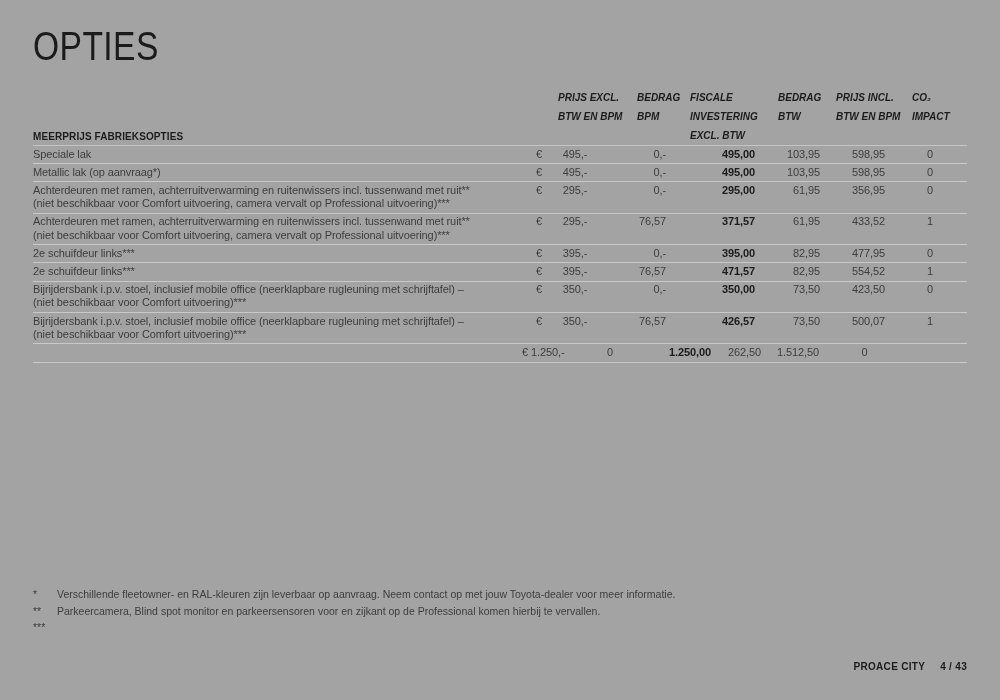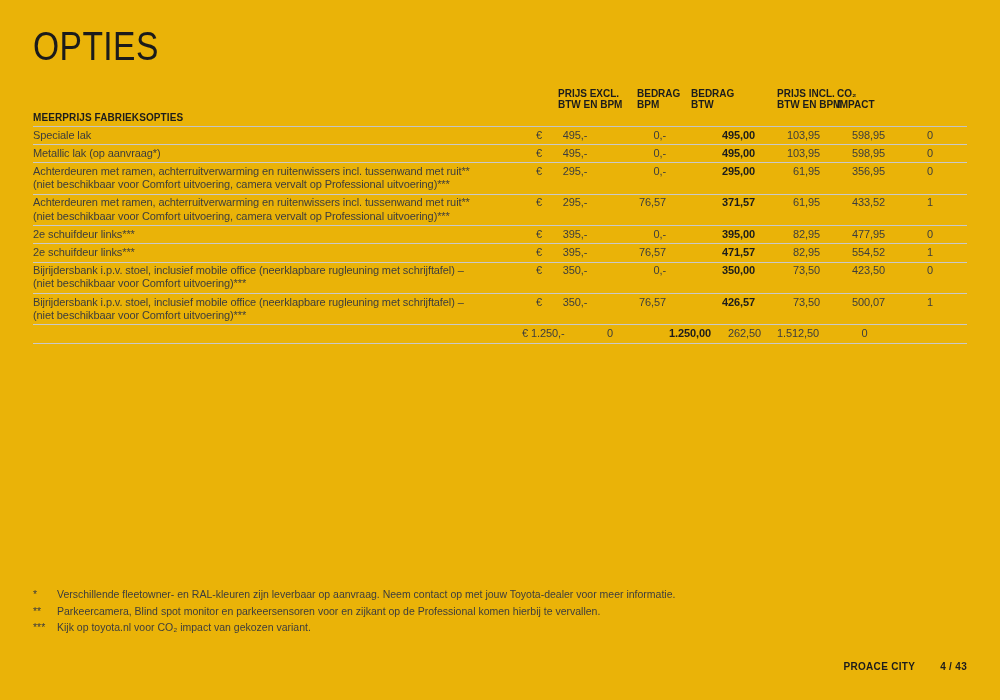--- a/index.html
+++ b/index.html
@@ -2,21 +2,21 @@
 <html><head>
 <meta charset="utf-8">
 <style>
   * { margin: 0; padding: 0; box-sizing: border-box; }
   html, body { background: #ffffff; }
   body { font-family: "Liberation Sans", sans-serif; }
   .page {
     position: relative;
     width: 1000px;
     height: 700px;
-    background: #eab308;
+    background: #a3a3a3;
     overflow: hidden;
     color: #3d3d3d;
   }
   .page-title {
     position: absolute;
     left: 33px;
     top: 24px;
     font-size: 40px;
     font-weight: 400;
     color: #1b1b1b;
@@ -36,24 +36,25 @@
     grid-template-columns: 498px 14px 92px 53px 87px 59px 75px 56px;
   }
   .table-header {
     border-bottom: 1px solid #c4c4c4;
     min-height: 41px;
     align-items: start;
   }
   .h-cell {
     font-size: 10px;
     font-weight: 700;
-    line-height: 11px;
+    line-height: 19px;
     color: #1c1c1c;
     white-space: pre;
     padding-top: 2px;
+    font-style: italic;
   }
   .h-c1 { padding-left: 13px; }
   .h-c2 { padding-left: 0; }
   .h-c3 { padding-left: 0; }
   .h-c4 { padding-left: 1px; }
   .h-c5 { padding-left: 0; }
   .h-c6 { padding-left: 1px; }
   .section-label {
     align-self: end;
     font-size: 10px;
@@ -100,39 +101,42 @@
   }
   .page-footer {
     position: absolute;
     right: 33px;
     top: 661px;
     font-size: 10px;
     font-weight: 700;
     color: #1c1c1c;
     letter-spacing: 0.3px;
     display: flex;
-    gap: 25px;
+    gap: 15px;
   }
 </style>
 </head>
 <body>
 
 <div class="page">
 
   <div class="page-title">OPTIES</div>
 
   <div class="options-table">
 
     <div class="grid-row table-header">
       <div class="section-label">MEERPRIJS FABRIEKSOPTIES</div>
       <div class="h-cell"></div>
       <div class="h-cell h-c1">PRIJS EXCL.
 BTW EN BPM</div>
       <div class="h-cell h-c2">BEDRAG
 BPM</div>
+      <div class="h-cell h-c3">FISCALE
+INVESTERING
+EXCL. BTW</div>
       <div class="h-cell h-c4">BEDRAG
 BTW</div>
       <div class="h-cell h-c5">PRIJS INCL.
 BTW EN BPM</div>
       <div class="h-cell h-c6">CO₂
 IMPACT</div>
     </div>
 
     <div>
         <div class="grid-row data-row">
@@ -236,21 +240,20 @@
     <div class="footnote">
       <span class="footnote-marker">*</span>
       <span>Verschillende fleetowner- en RAL-kleuren zijn leverbaar op aanvraag. Neem contact op met jouw Toyota-dealer voor meer informatie.</span>
     </div>
     <div class="footnote">
       <span class="footnote-marker">**</span>
       <span>Parkeercamera, Blind spot monitor en parkeersensoren voor en zijkant op de Professional komen hierbij te vervallen.</span>
     </div>
     <div class="footnote">
       <span class="footnote-marker">***</span>
-      <span>Kijk op toyota.nl voor CO₂ impact van gekozen variant.</span>
     </div>
   </div>
 
   <div class="page-footer">
     <span>PROACE CITY</span>
     <span>4 / 43</span>
   </div>
 
 </div>
 

